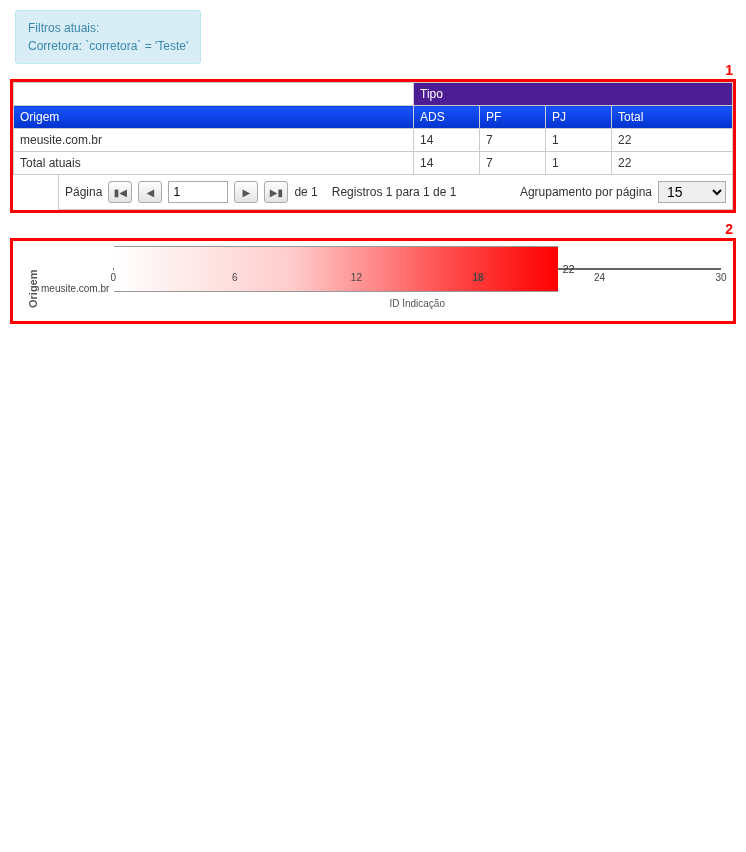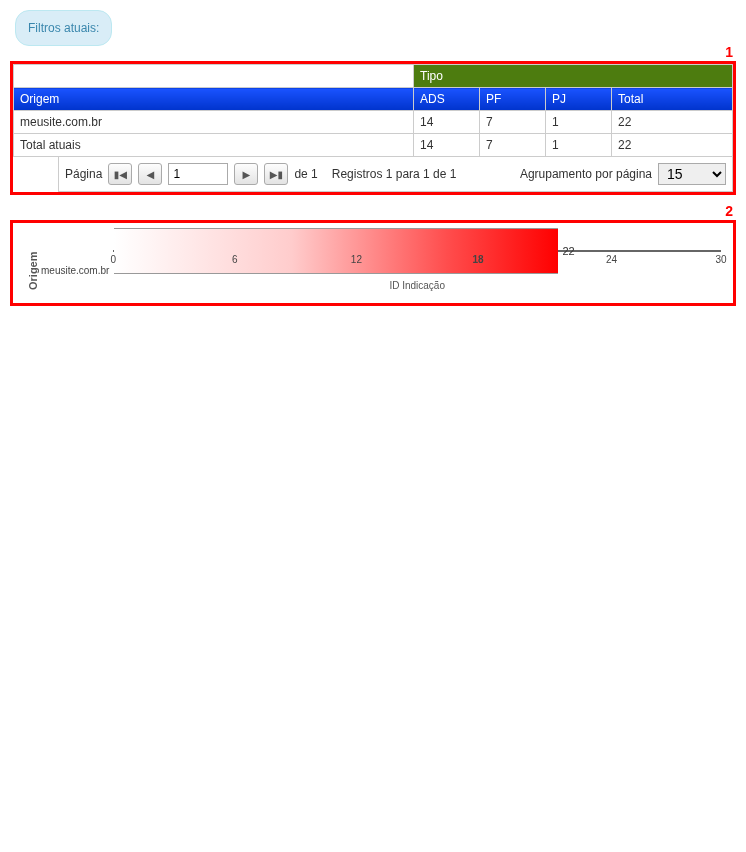--- a/index.html
+++ b/index.html
@@ -3,21 +3,21 @@
   <meta charset="utf-8">
   <style>
     * { box-sizing: border-box; margin: 0; padding: 0; }
     body { font-family: Arial, sans-serif; font-size: 12px; background: #fff; padding: 5px; width: 746px; }
     
     .filter-box {
       background: #d9edf7;
       border: 1px solid #bce8f1;
       color: #3a87ad;
       padding: 8px 12px;
-      border-radius: 14px;
+      border-radius: 3px;
       margin: 5px 0 10px 10px;
       display: inline-block;
       line-height: 1.5;
     }
     
     .annotation-box {
       position: relative;
       border: 3px solid red;
       margin: 5px;
     }
@@ -34,21 +34,21 @@
       width: 100%;
       border-collapse: collapse;
     }
     .data-table th, .data-table td {
       border: 1px solid #ccc;
       padding: 4px 6px;
       text-align: left;
       color: #333;
     }
     .th-dark {
-      background: #4d7c0f;
+      background: #4c1d95;
       color: #fff !important;
       font-weight: normal;
     }
     .th-blue {
       background: #0033cc;
       background: linear-gradient(#1a53ff, #0033cc);
       color: #fff !important;
       font-weight: normal;
     }
     .th-empty {
@@ -180,20 +180,21 @@
     }
     .plot-wrap { flex: 1; display: flex; flex-direction: column; }
   </style>
 </head>
 <body>
 
 
 
 <div class="filter-box">
   <div>Filtros atuais:</div>
+  <div>Corretora: `corretora` = 'Teste'</div>
 </div>
 
 <div class="annotation-box">
   <div class="annotation-label">1</div>
 
   <table class="data-table">
     <tbody>
         <tr>
       <th class="th-empty"></th>
       <th class="th-dark" colspan="4">Tipo</th>
@@ -265,21 +266,21 @@
         <div class="gridline" style="left:80%"></div>
         <div class="bar" id="bar0" style="width: 73.3333%;">
           <span class="bar-label">22</span>
         </div>
       </div>
       <div class="x-axis" id="xaxis">
           <span class="x-tick" style="left: 0%;">0</span>
           <span class="x-tick" style="left: 20%;">6</span>
           <span class="x-tick" style="left: 40%;">12</span>
           <span class="x-tick" style="left: 60%; font-weight: bold;">18</span>
-          <span class="x-tick" style="left: 80%; margin-left: 12px;">24</span>
+          <span class="x-tick" style="left: 80%;">24</span>
           <span class="x-tick" style="left: 100%; text-align: center;">30</span>
         </div>
       <div class="xlabel">ID Indicação</div>
     </div>
   </div>
 </div>
 
 
 
 

